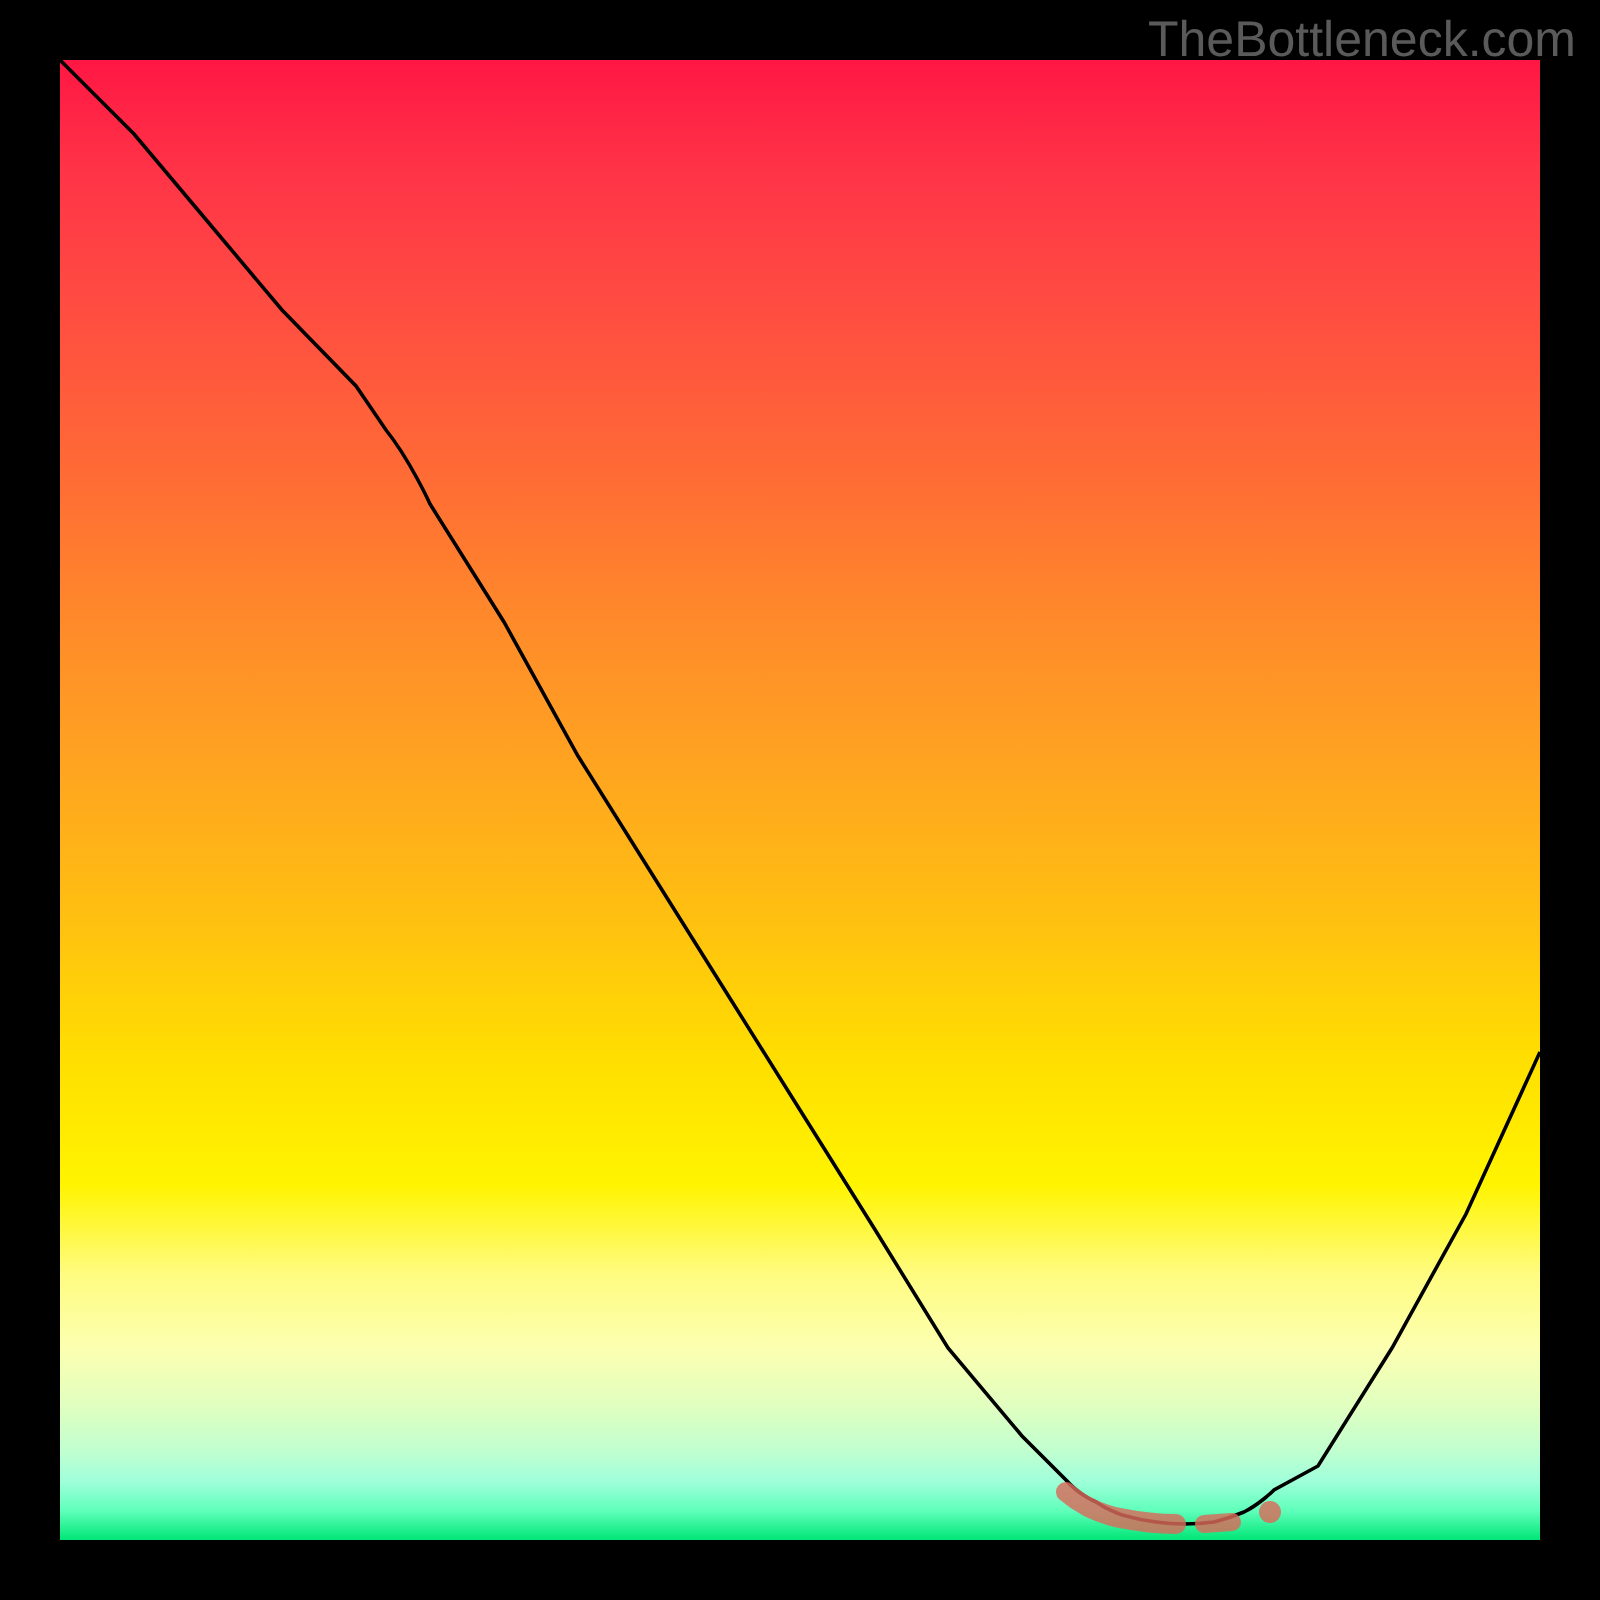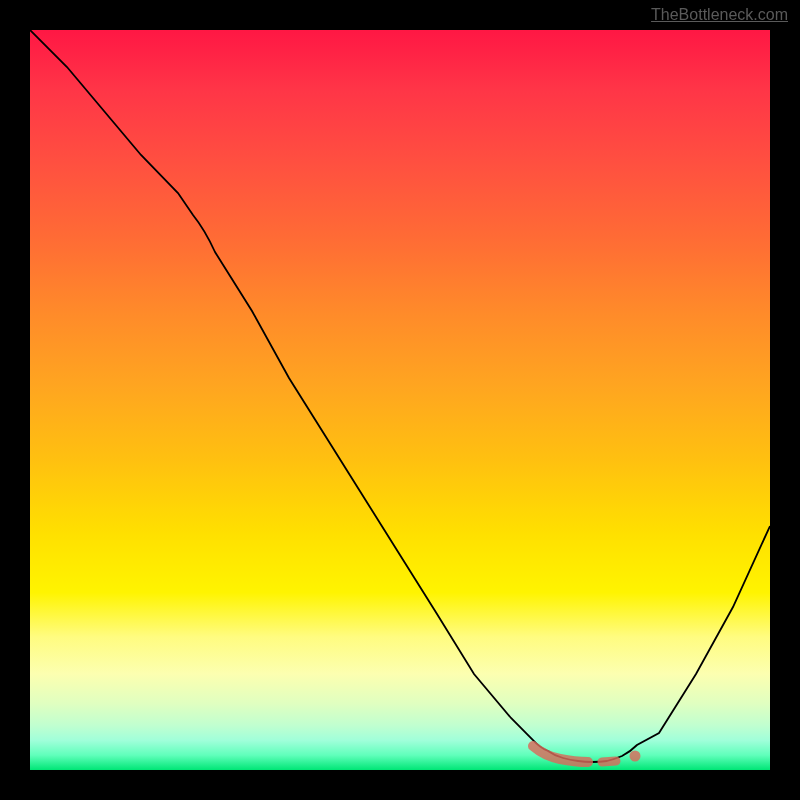--- a/index.html
+++ b/index.html
@@ -1,17 +1,17 @@
 <!DOCTYPE html>
 <html><head>
 <meta charset="utf-8">
 <style>
   * { margin: 0; padding: 0; box-sizing: border-box; }
   body { width: 800px; height: 800px; background: #000; position: relative; font-family: Arial, sans-serif; }
-  .watermark { position: absolute; top: 6px; right: 12px; color: #5a5a5a; font-size: 16px; font-weight: 500; z-index: 10; text-decoration: underline; }
+  .watermark { position: absolute; top: 6px; right: 12px; color: #5a5a5a; font-size: 25px; font-weight: 500; z-index: 10; }
   .chart-area { position: absolute; top: 30px; left: 30px; width: 740px; height: 740px; }
   .gradient-bg { position: absolute; inset: 0; background: linear-gradient(to bottom,
       #ff1744 0%,
       #ff3547 8%,
       #ff5040 18%,
       #ff6b35 28%,
       #ff8a2a 38%,
       #ffa520 48%,
       #ffc010 58%,
       #ffe000 68%,

